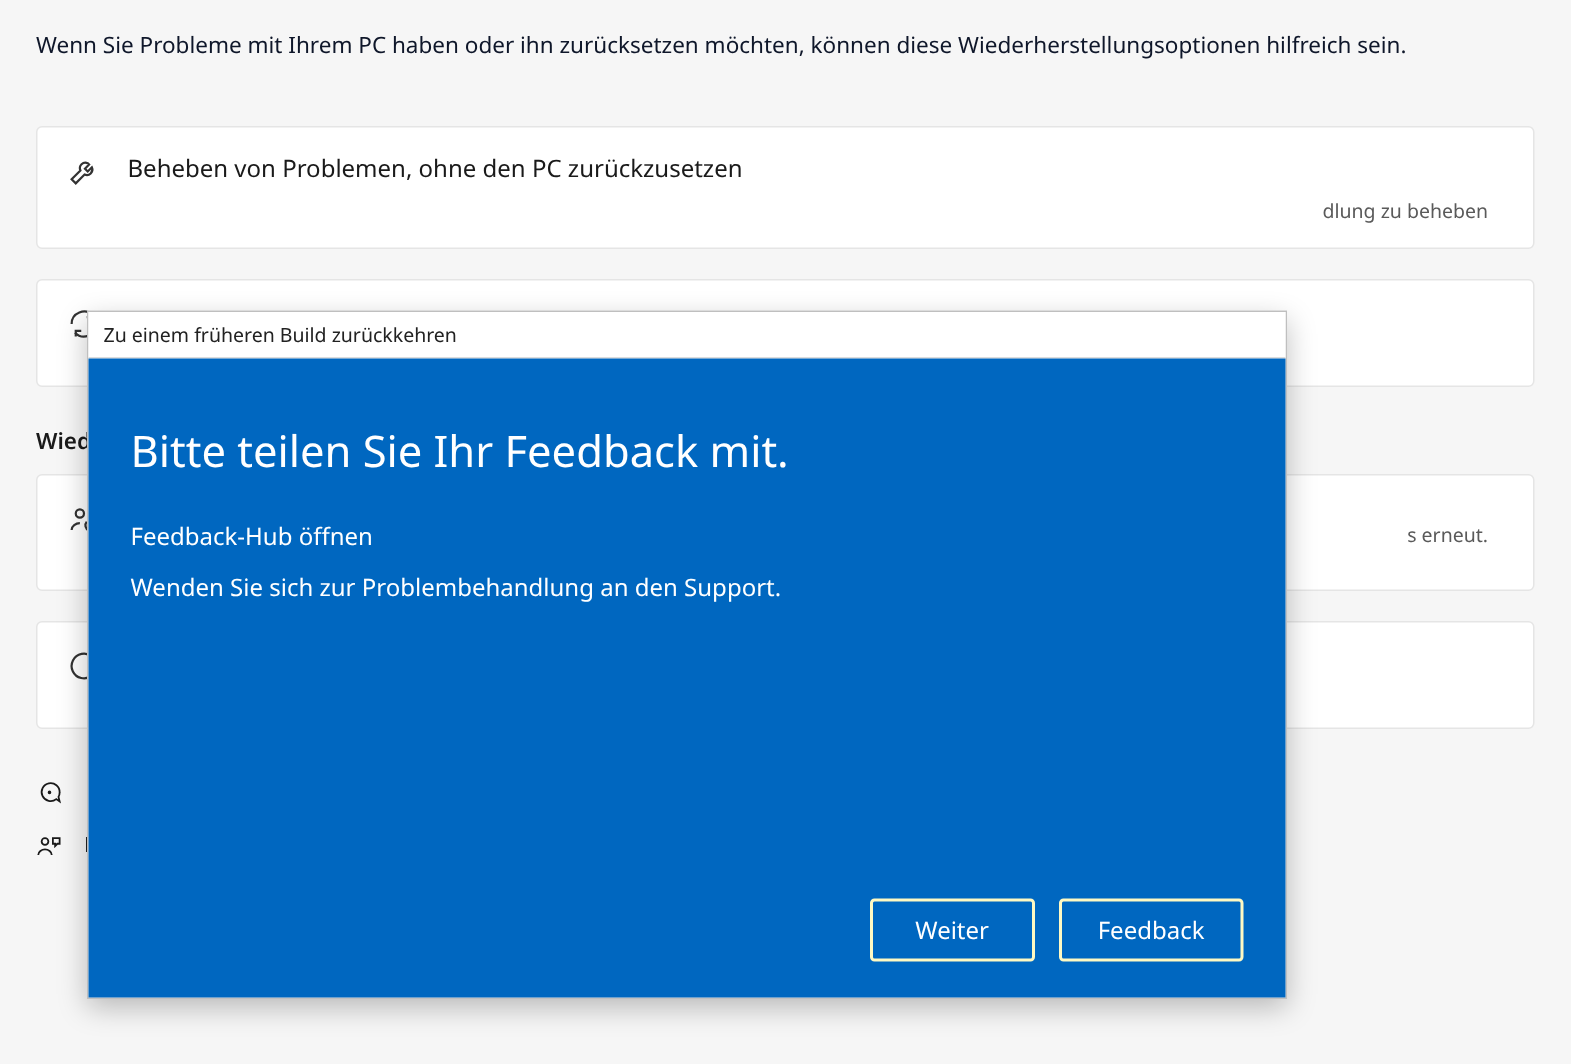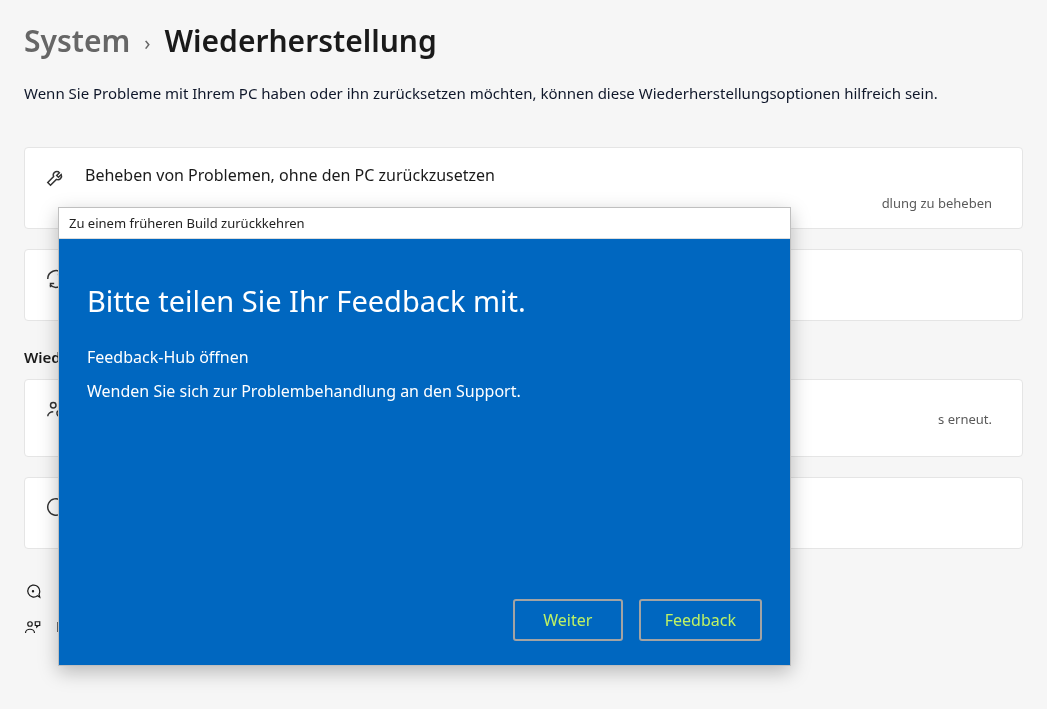--- a/index.html
+++ b/index.html
@@ -77,21 +77,21 @@
     margin-bottom: 16px;
   }
   .footer-link .icon { width: 18px; height: 18px; }
   .footer-link .icon svg { width: 18px; height: 18px; }
 
   
   .overlay {
     position: absolute;
     left: 58px;
     top: 207px;
-    width: 733px;
+    width: 800px;
     background: #fff;
     box-shadow: 0 6px 18px rgba(0,0,0,.25);
     border: 1px solid #bfbfbf;
   }
   .overlay-titlebar {
     font-size: 13px;
     padding: 6px 10px;
     color: #222;
     background: #fff;
     border-bottom: 1px solid #dcdcdc;
@@ -121,41 +121,36 @@
     width: fit-content;
     cursor: pointer;
   }
   .overlay-buttons {
     margin-top: auto;
     display: flex;
     justify-content: flex-end;
     gap: 16px;
   }
   .btn {
-    border: 2px solid #a3a3a3;
+    border: 2px solid #fef9c3;
     background: transparent;
-    color: #bef264;
+    color: #ffffff;
     font-size: 16px;
     padding: 8px 24px;
     min-width: 110px;
     border-radius: 3px;
     cursor: pointer;
     font-family: inherit;
   }
 </style>
 </head>
 <body>
 
 <div class="page">
 
-  <div class="breadcrumb">
-    <span class="bc-root">System</span>
-    <span class="bc-sep">›</span>
-    <span class="bc-current">Wiederherstellung</span>
-  </div>
 
   <p class="page-desc">Wenn Sie Probleme mit Ihrem PC haben oder ihn zurücksetzen möchten, können diese Wiederherstellungsoptionen hilfreich sein.</p>
 
   <div class="card">
     <span class="icon">
       <svg viewBox="0 0 24 24" fill="none" stroke="currentColor" stroke-width="1.6">
         <path d="M14.7 6.3a4 4 0 0 0-5.3 5.3L3 18l3 3 6.4-6.4a4 4 0 0 0 5.3-5.3l-3 3-2-2 3-3z"></path>
       </svg>
     </span>
     <div class="txt">

